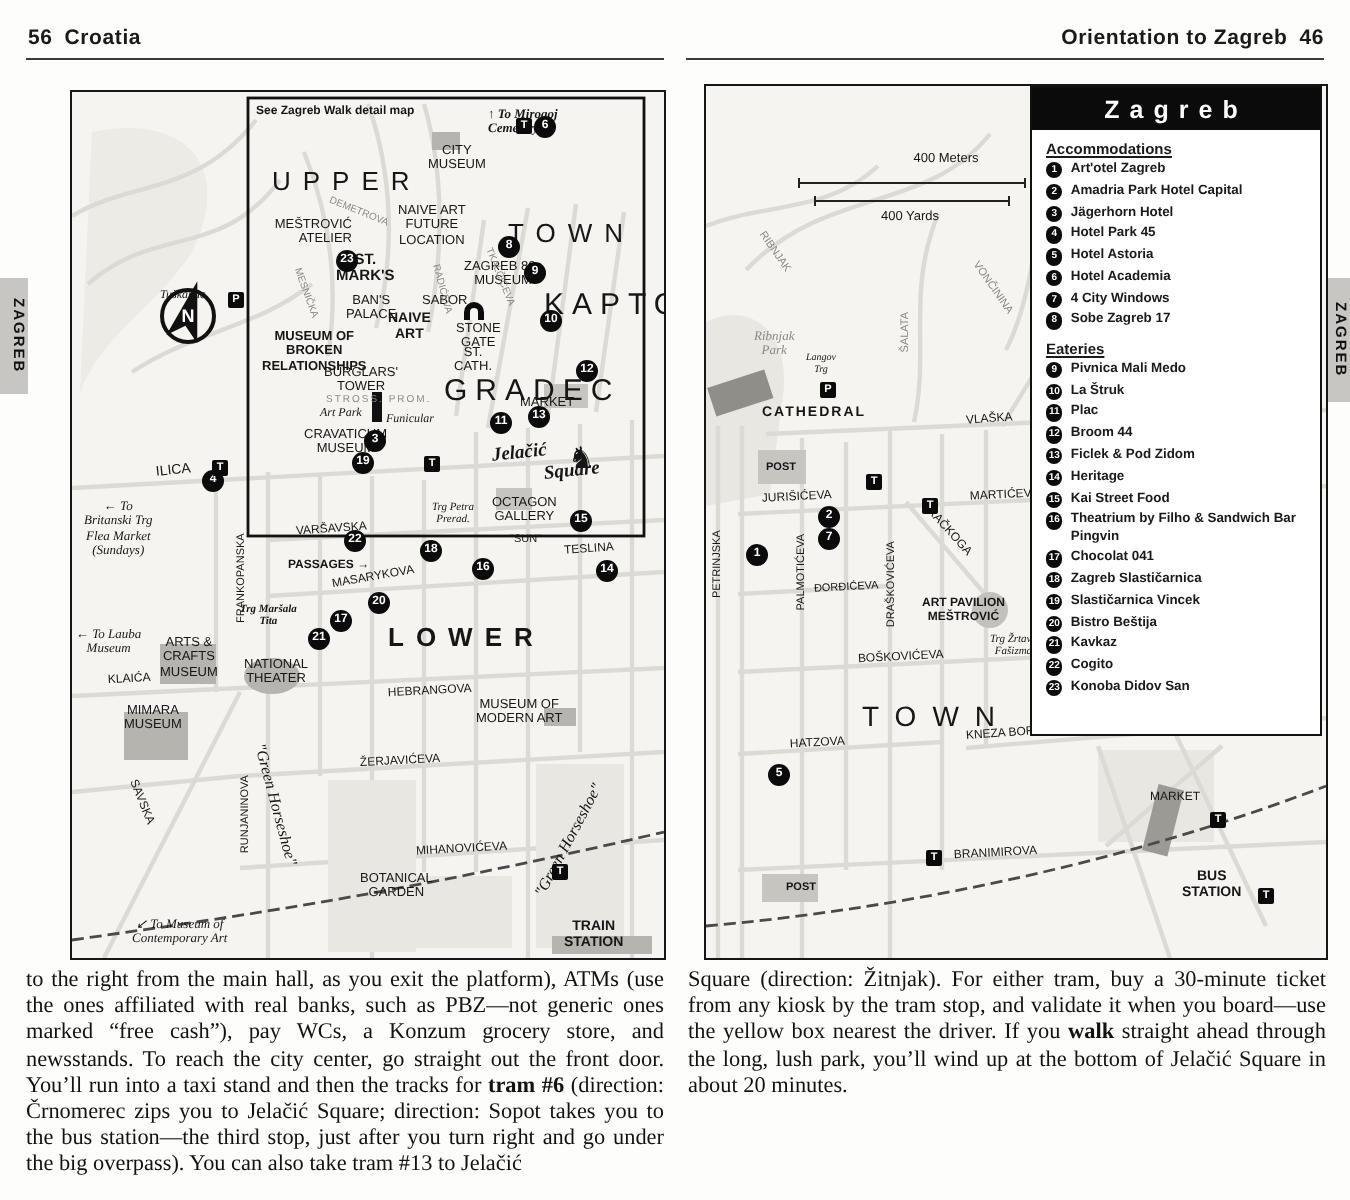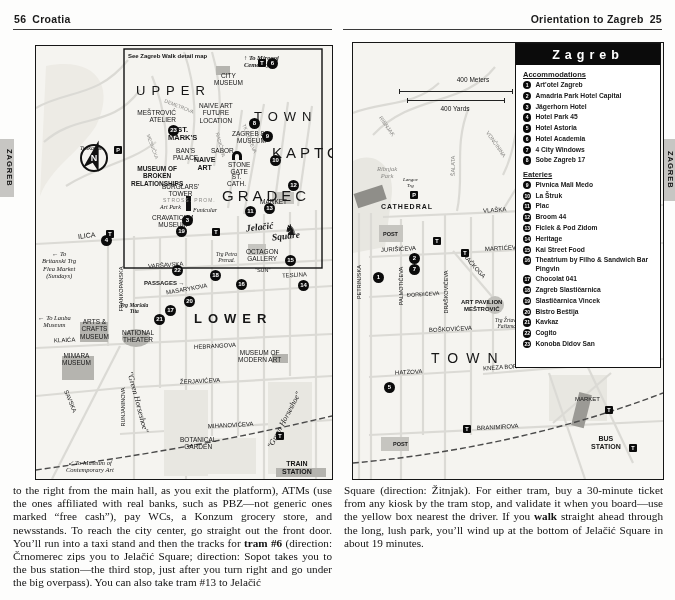--- a/index.html
+++ b/index.html
@@ -53,21 +53,21 @@
   .col{position:absolute;width:319px;font-family:"Liberation Serif",serif;font-size:11.2px;
       line-height:13.2px;text-align:justify;color:#121212;}
   .col p{margin:0;}
   .col p.ind{text-indent:17px;}
   .bold{font-weight:bold;}
 </style>
 </head>
 <body>
 
 <div class="hdr" style="left:14px;"><span class="pgnum" style="margin-left:0;">56</span><span>Croatia</span></div>
-<div class="hdr" style="right:13px;"><span>Orientation to Zagreb</span><span class="pgnum" style="margin-right:0;">25</span></div>
+<div class="hdr" style="right:13px;"><span>Orientation to Zagreb</span><span class="pgnum" style="margin-right:0;">46</span></div>
 <div class="rule" style="left:13px;width:319px;"></div>
 <div class="rule" style="left:343px;width:319px;"></div>
 
 <div class="tab" style="left:0;top:139px;height:58px;">ZAGREB</div>
 <div class="tab" style="left:661px;top:139px;height:62px;">ZAGREB</div>
 
 <div class="map" style="left:35px;top:45px;width:296px;height:433px;">
   <svg class="roads" width="296" height="433" viewBox="0 0 296 433">
     <rect width="296" height="433" fill="#f5f4f0"></rect>
     <path d="M10,20 C60,10 80,40 60,80 C40,110 16,120 4,150 Z" fill="#edebe5"></path>
@@ -430,14 +430,14 @@
         <span class="leg-mk">23</span>
         <span>Konoba Didov San</span>
       </div>
   </div>
 </div>
 
 <div class="col" style="left:13px;top:484px;">
   <p><span>to the right from the main hall, as you exit the platform), ATMs (use the ones affiliated with real banks, such as PBZ—not generic ones marked “free cash”), pay WCs, a Konzum grocery store, and newsstands. To reach the city center, go straight out the front door. You’ll run into a taxi stand and then the tracks for </span><span class="bold">tram #6</span><span> (direction: Črnomerec zips you to Jelačić Square; direction: Sopot takes you to the bus station—the third stop, just after you turn right and go under the big overpass). You can also take tram #13 to Jelačić</span></p>
 </div>
 <div class="col" style="left:344px;top:484px;">
-  <p><span>Square (direction: Žitnjak). For either tram, buy a 30-minute ticket from any kiosk by the tram stop, and validate it when you board—use the yellow box nearest the driver. If you </span><span class="bold">walk</span><span> straight ahead through the long, lush park, you’ll wind up at the bottom of Jelačić Square in about 19 minutes.</span></p>
+  <p><span>Square (direction: Žitnjak). For either tram, buy a 30-minute ticket from any kiosk by the tram stop, and validate it when you board—use the yellow box nearest the driver. If you </span><span class="bold">walk</span><span> straight ahead through the long, lush park, you’ll wind up at the bottom of Jelačić Square in about 20 minutes.</span></p>
 </div>
 
 </body></html>

